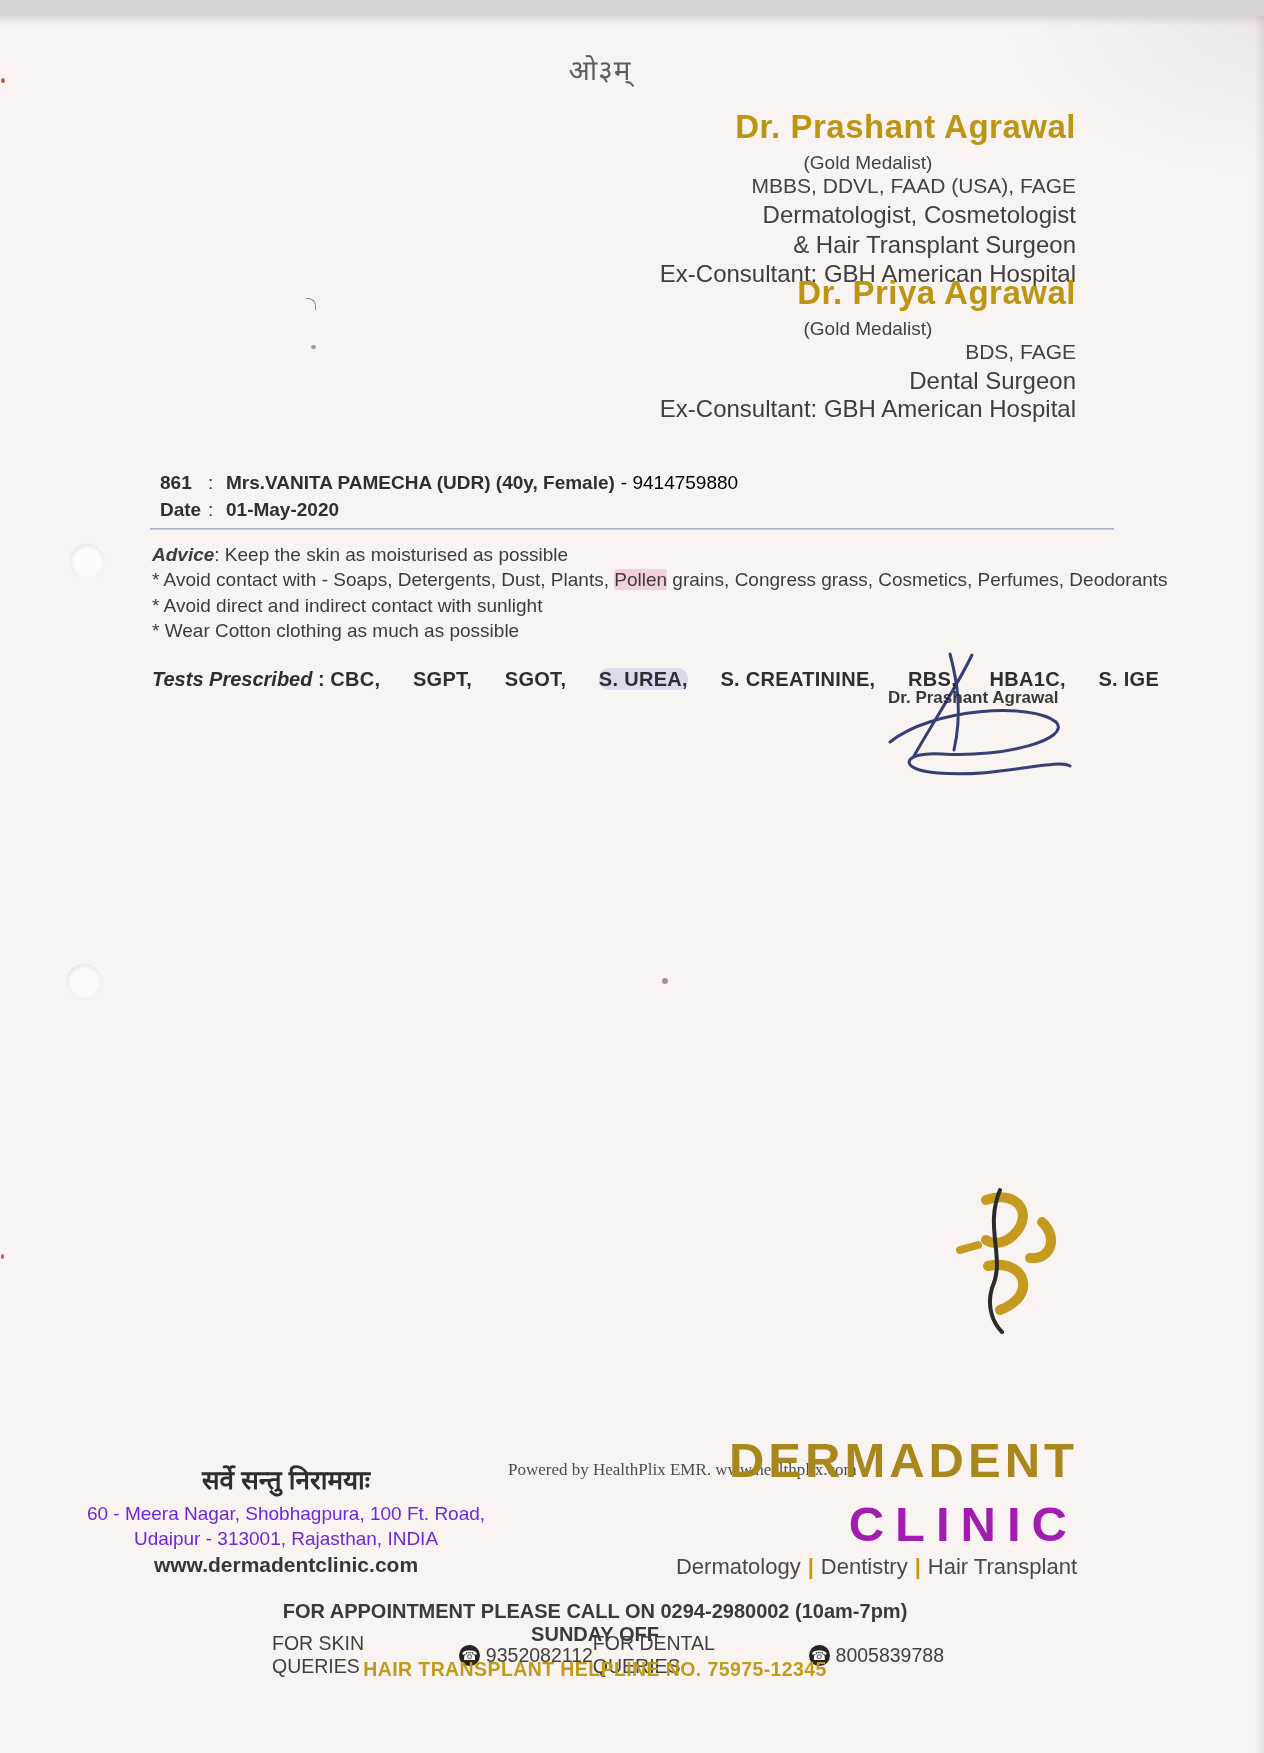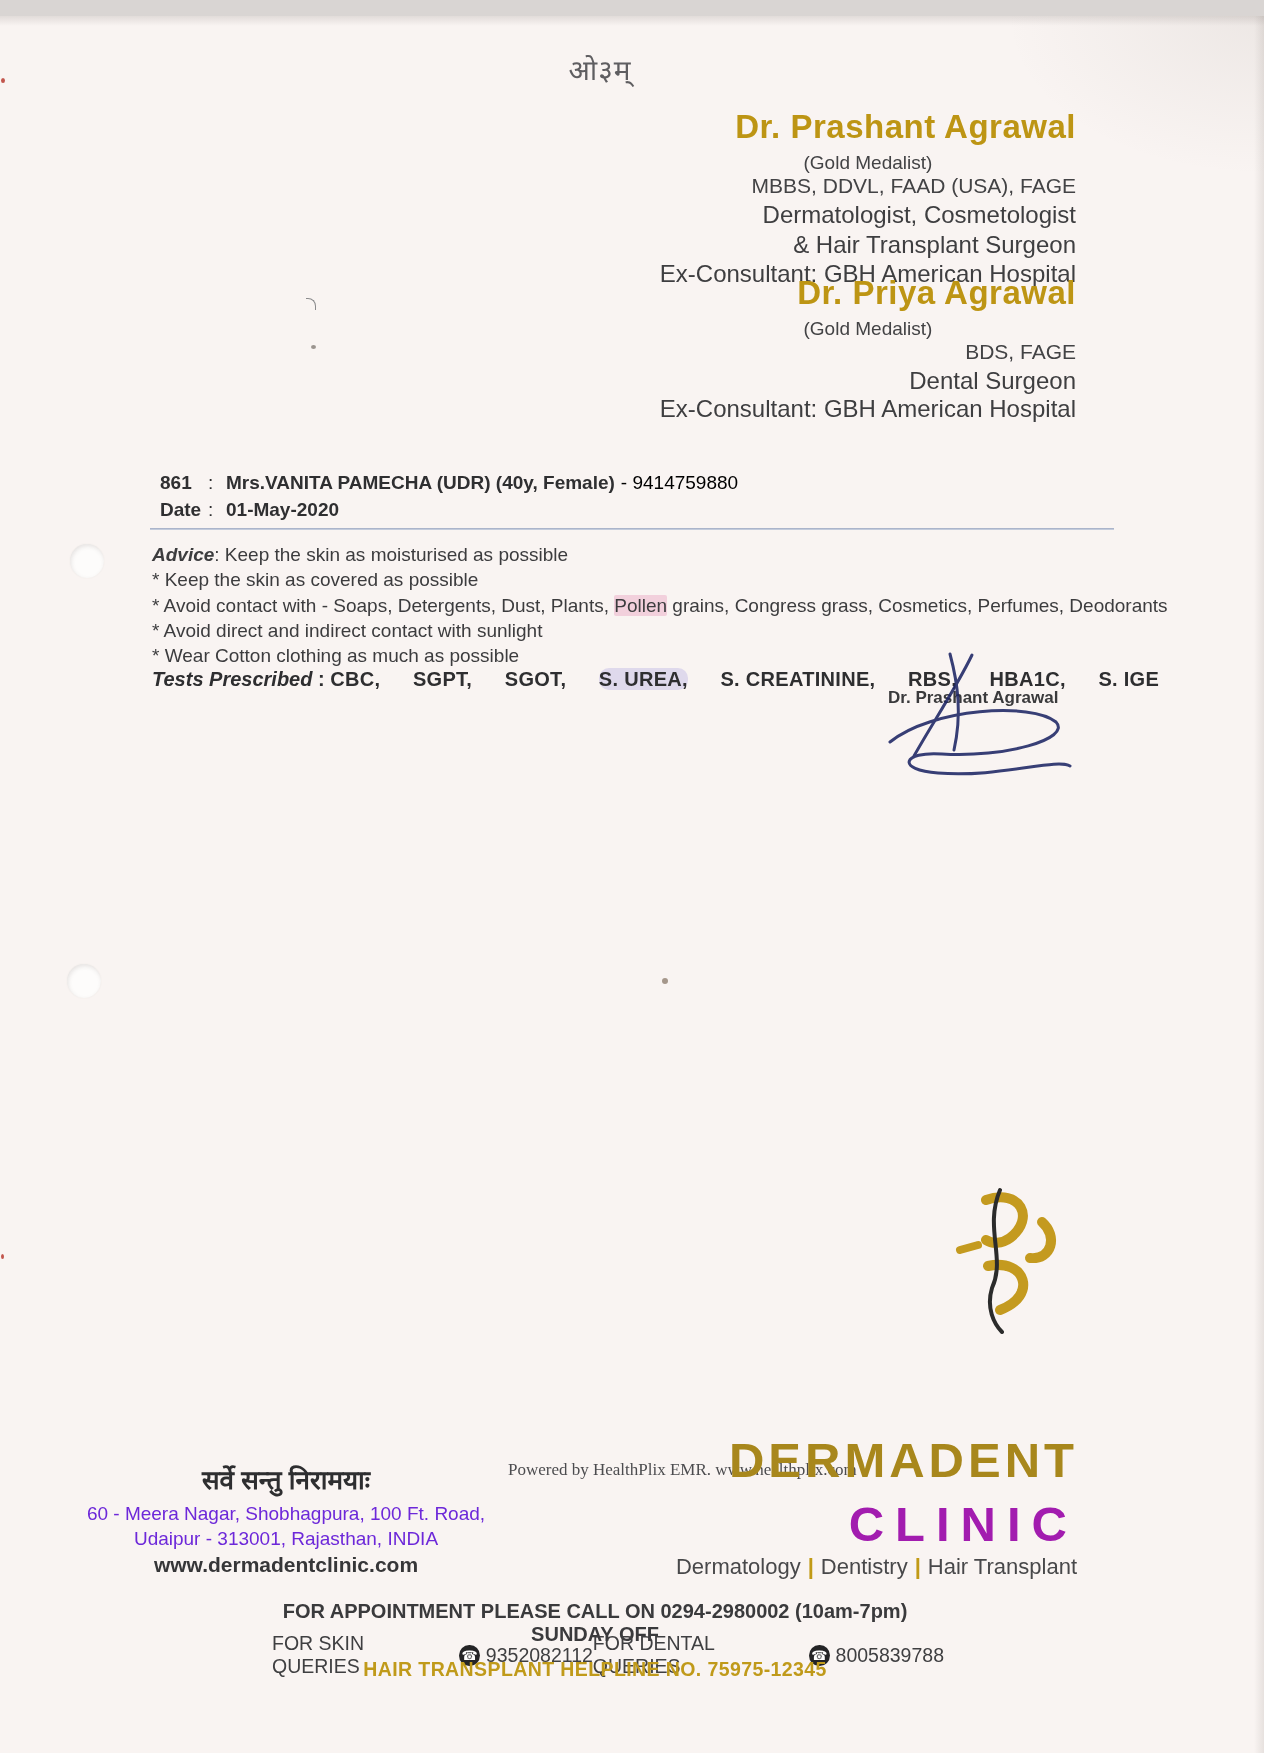--- a/index.html
+++ b/index.html
@@ -140,21 +140,20 @@
       <span class="p-colon">:</span>
       <span class="p-name">01-May-2020</span>
     </div>
   </div>
   <div class="rule"></div>
 
   <div class="advice">
     <div>
       <span class="advice-label">Advice</span><span>: Keep the skin as moisturised as possible</span>
     </div>
-    <div>* Keep the skin as covered as possible</div>
     <div>
       <span>* Avoid contact with - Soaps, Detergents, Dust, Plants, </span><span class="hl-pink">Pollen</span><span> grains, Congress grass, Cosmetics, Perfumes, Deodorants</span>
     </div>
     <div>* Avoid direct and indirect contact with sunlight</div>
     <div>* Wear Cotton clothing as much as possible</div>
   </div>
 
   <div class="tests">
     <span class="tests-label">Tests Prescribed</span>
     <span class="tests-colon">: </span>

